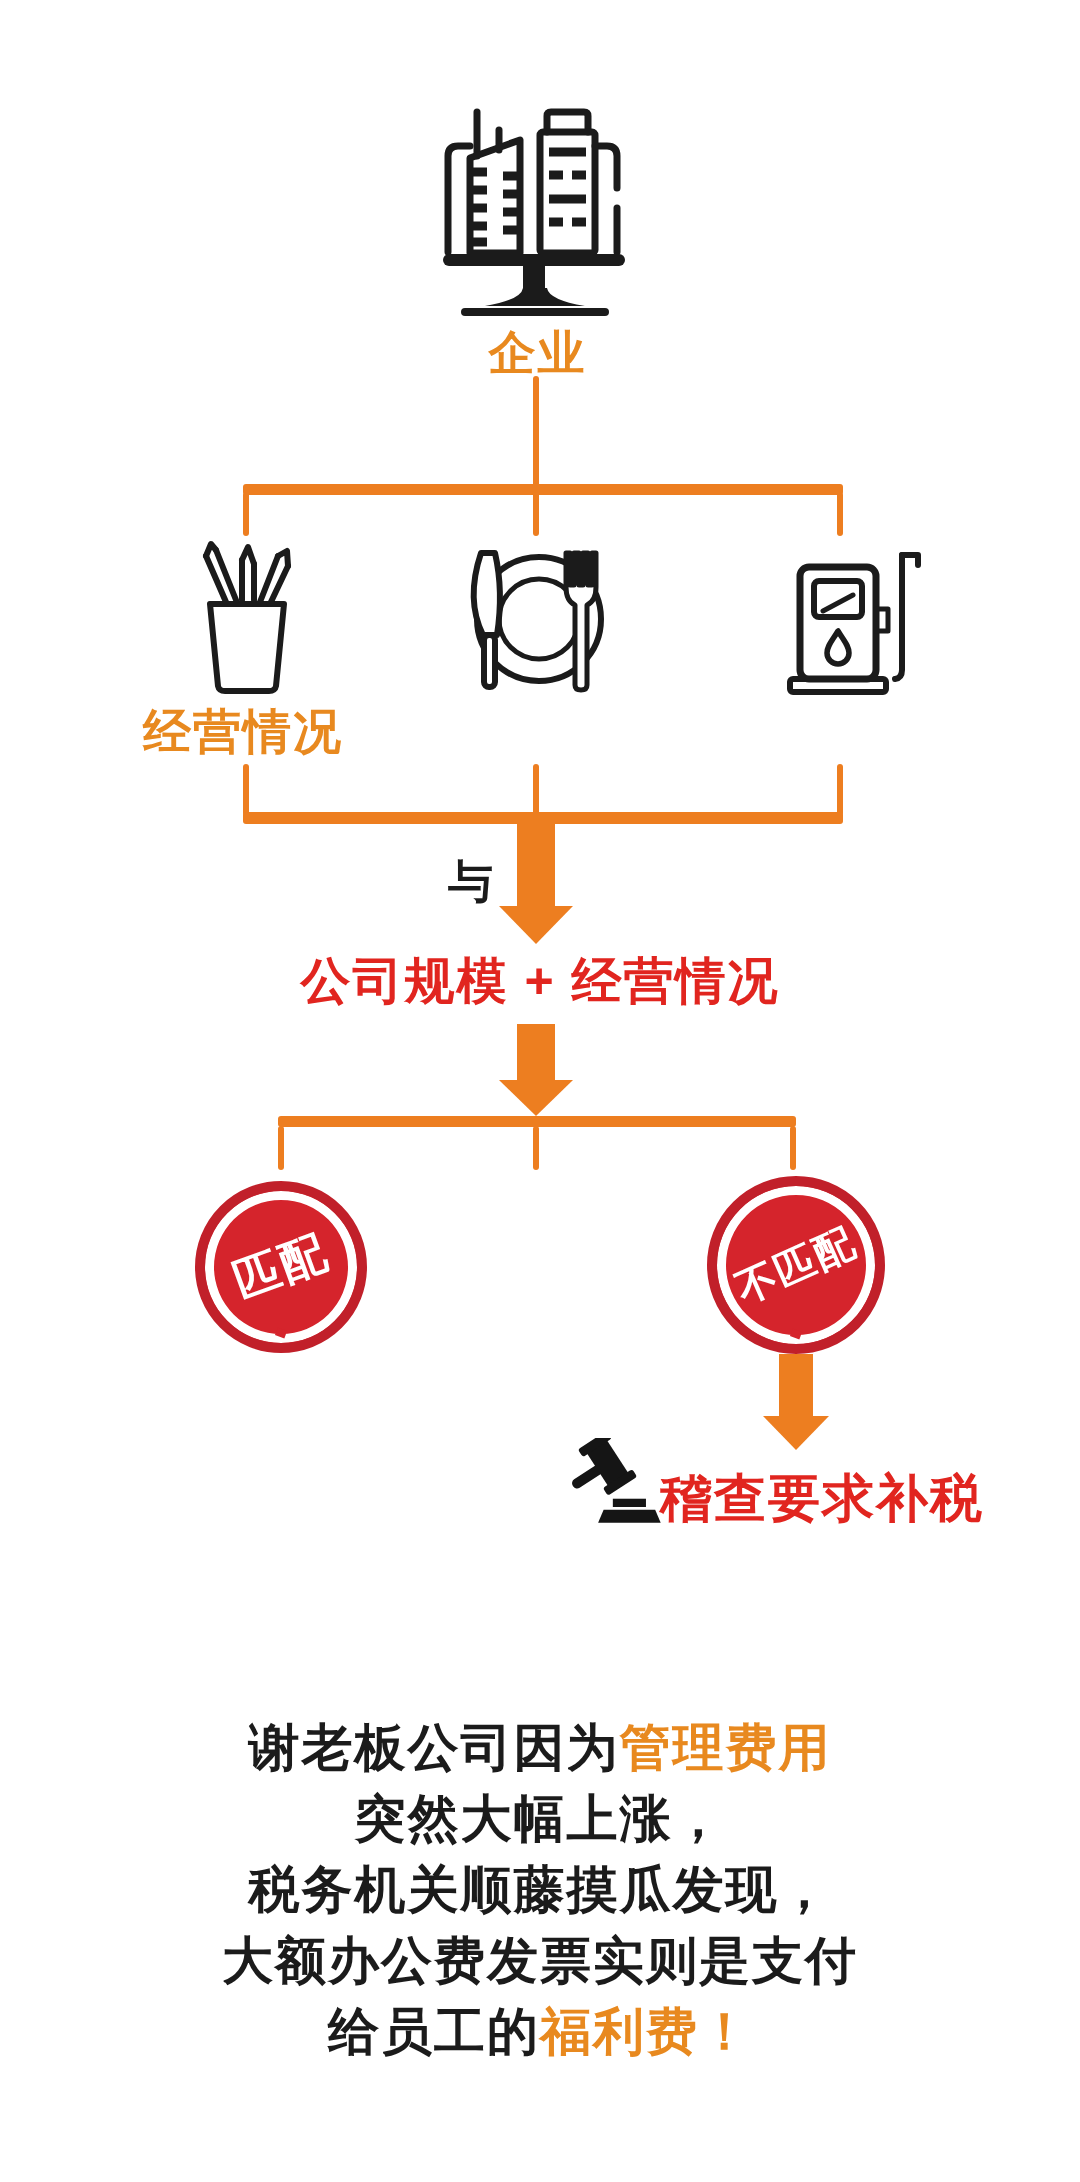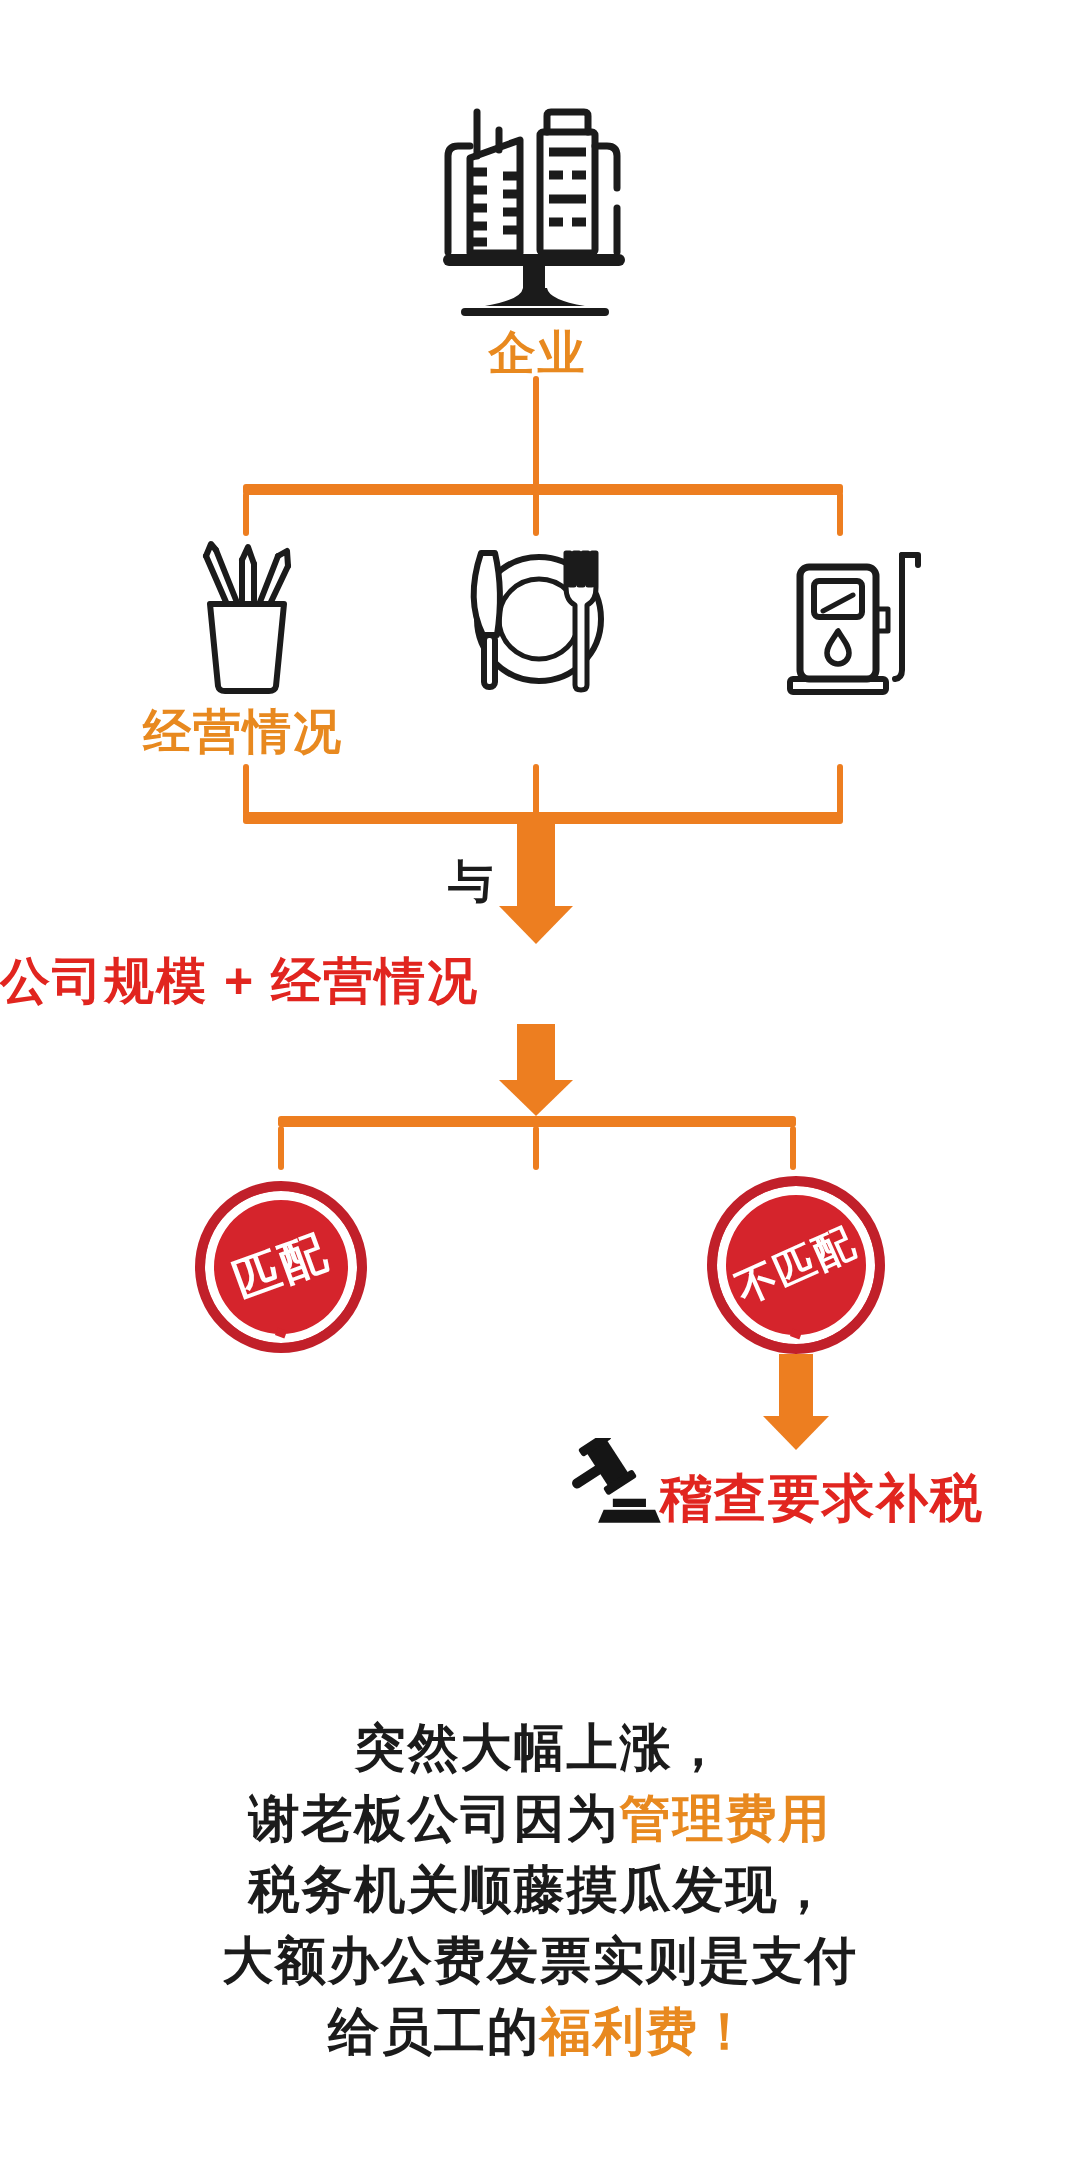--- a/index.html
+++ b/index.html
@@ -128,21 +128,21 @@
 
   <div class="vline" style="left:243px;top:764px;width:6px;height:52px;"></div>
   <div class="vline" style="left:533px;top:764px;width:6px;height:52px;"></div>
   <div class="vline" style="left:837px;top:764px;width:6px;height:52px;"></div>
   <div class="hline" style="left:243px;top:812px;width:600px;height:12px;"></div>
 
   <div class="abs txt-ink" style="left:448px;top:852px;font-size:45px;">与</div>
   <div class="arrow-shaft" style="left:517px;top:822px;width:38px;height:84px;"></div>
   <div class="arrow-head" style="left:499px;top:906px;border-left:37px solid transparent;border-right:37px solid transparent;border-top:38px solid var(--orange);"></div>
 
-  <div class="txt-red" style="left:0;width:1080px;top:948px;font-size:50px;text-align:left;">公司规模 + 经营情况</div>
+  <div class="txt-red" style="left:0;width:1080px;top:948px;font-size:50px;text-align:center;">公司规模 + 经营情况</div>
 
   <div class="arrow-shaft" style="left:517px;top:1024px;width:38px;height:56px;"></div>
   <div class="arrow-head" style="left:499px;top:1080px;border-left:37px solid transparent;border-right:37px solid transparent;border-top:36px solid var(--orange);"></div>
 
   <div class="hline" style="left:278px;top:1116px;width:518px;height:11px;"></div>
   <div class="vline" style="left:278px;top:1126px;width:6px;height:44px;"></div>
   <div class="vline" style="left:533px;top:1126px;width:6px;height:44px;"></div>
   <div class="vline" style="left:790px;top:1126px;width:6px;height:44px;"></div>
 
   <div class="stamp" style="left:195px;top:1181px;width:172px;height:172px;">
@@ -163,20 +163,20 @@
         <rect x="38" y="0" width="38" height="10" rx="3"></rect>
         <rect x="38" y="50" width="38" height="10" rx="3"></rect>
       </g>
       <rect x="62" y="66" width="36" height="9"></rect>
       <polygon points="52,78 108,78 114,92 46,92"></polygon>
     </svg>
   </div>
   <div class="txt-red" style="left:660px;top:1464px;font-size:52px;">稽查要求补税</div>
 
   <div class="story">
+    <div><span>谢老板公司因为</span><span class="hl">管理费用</span></div>
     <div>突然大幅上涨，</div>
-    <div><span>谢老板公司因为</span><span class="hl">管理费用</span></div>
     <div>税务机关顺藤摸瓜发现，</div>
     <div>大额办公费发票实则是支付</div>
     <div><span>给员工的</span><span class="hl">福利费！</span></div>
   </div>
 
 </div>
 
 </body></html>

